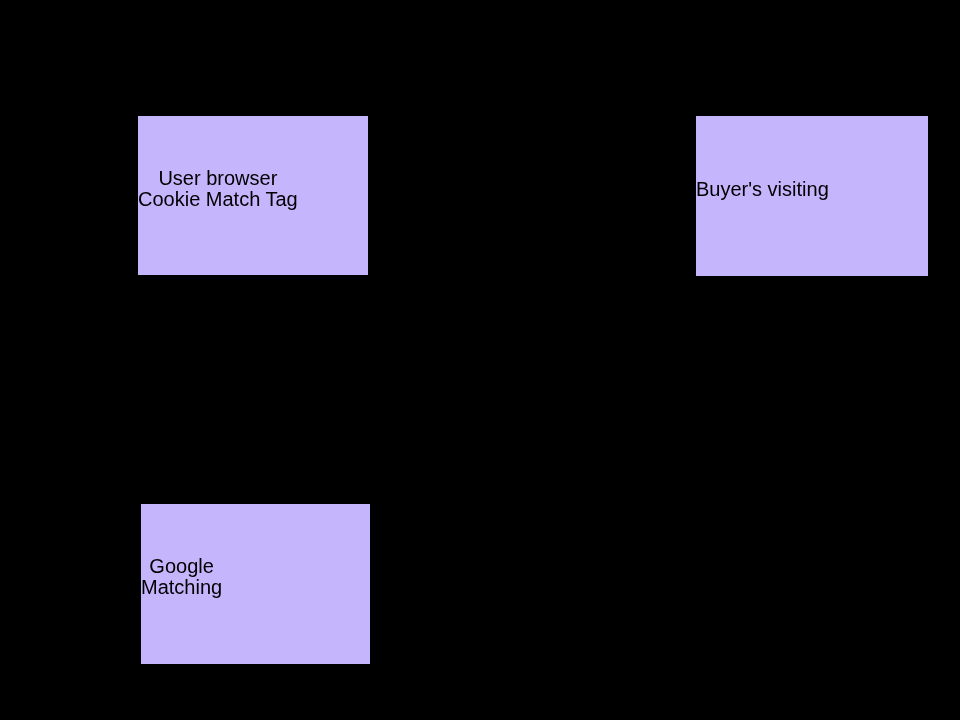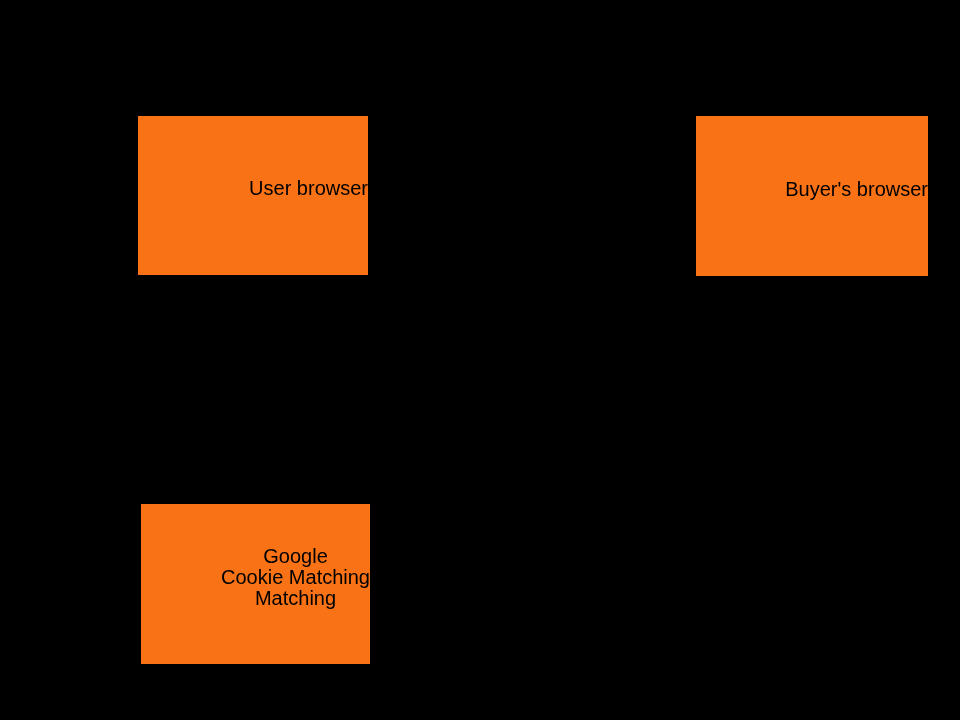--- a/index.html
+++ b/index.html
@@ -15,25 +15,25 @@
   }
   .canvas {
     position: relative;
     width: 960px;
     height: 720px;
     background: #000000;
   }
   .node {
     position: absolute;
     box-sizing: border-box;
-    background: #f97316;
+    background: #c4b5fd;
     border: 1px solid #000000;
     display: flex;
     align-items: center;
-    justify-content: flex-end;
+    justify-content: flex-start;
     
     padding-bottom: 14px;
   }
   .node-label {
     text-align: center;
     color: #000000;
     font-size: 20px;
     line-height: 21px;
     white-space: nowrap;
   }
@@ -42,30 +42,30 @@
   .node-google-cms     { left: 140px; top: 503px; width: 231px; height: 162px; }
 </style>
 </head>
 <body>
 
 <div class="canvas">
 
   <div class="node node-user-browser">
     <div class="node-label">
       <div>User browser</div>
+      <div>Cookie Match Tag</div>
     </div>
   </div>
 
   <div class="node node-buyers-service">
     <div class="node-label">
-      <div>Buyer's browser</div>
+      <div>Buyer's visiting</div>
     </div>
   </div>
 
   <div class="node node-google-cms">
     <div class="node-label">
       <div>Google</div>
-      <div>Cookie Matching</div>
       <div>Matching</div>
     </div>
   </div>
 
 </div>
 
 </body></html>

